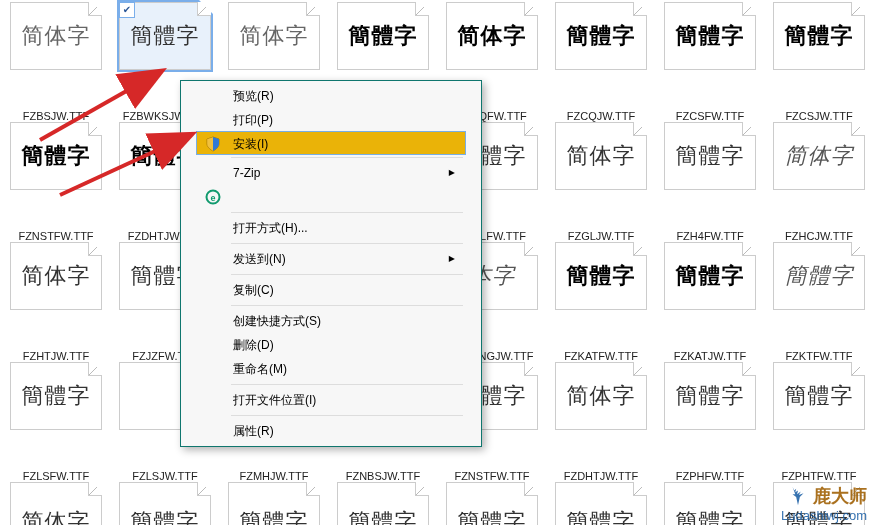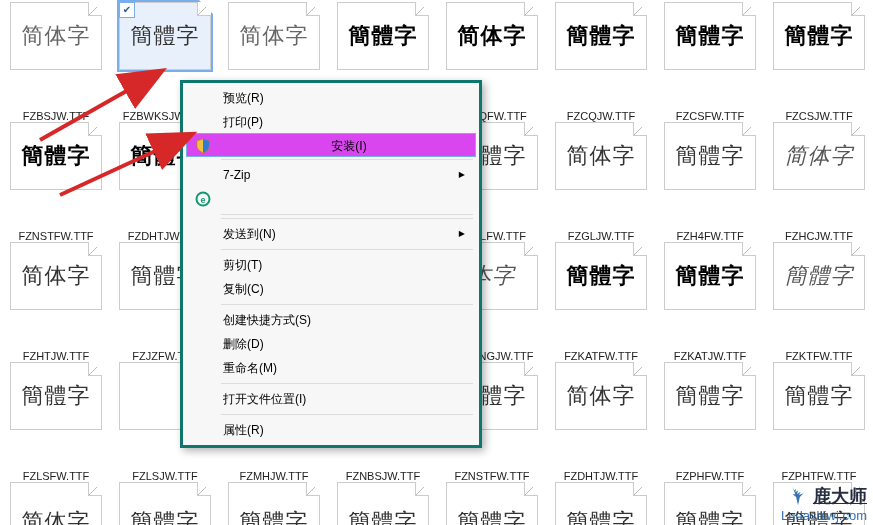--- a/index.html
+++ b/index.html
@@ -96,39 +96,38 @@
     color: #2b5797;
   }
 
   
   .context-menu {
     position: absolute;
     top: 80px;
     left: 180px;
     width: 302px;
     background: #f7f7f7;
-    border: 3px solid #0f766e;
+    border: 1px solid #0f766e;
     box-shadow: 3px 3px 8px rgba(0,0,0,0.3);
-    padding: 3px 4px;
+    padding: 3px 16px;
     z-index: 10;
   }
   .cm-item {
     height: 24px;
     line-height: 24px;
     padding-left: 36px;
     position: relative;
     font-size: 12px;
     color: #000;
     white-space: nowrap;
   }
   .cm-item.hover {
-    background: #d946ef;
+    background: #eab308;
     border: 1px solid #78aee5;
     margin: -1px;
-    text-align: center;
   }
   .cm-sep {
     border-top: 1px solid #ddd;
     margin: 3px 2px 3px 34px;
   }
   .cm-sub::after {
     content: "▶";
     position: absolute;
     right: 10px;
     font-size: 8px;
@@ -157,26 +156,25 @@
   .watermark {
     position: absolute;
     right: 6px;
     bottom: 2px;
     text-align: right;
     opacity: 0.9;
   }
   .watermark .logo {
     font-size: 18px;
     font-weight: bold;
-    color: #0f172a;
+    color: #a16207;
     display: flex;
     align-items: center;
     justify-content: flex-end;
     gap: 4px;
-    text-decoration: underline;
   }
   .watermark .url {
     font-size: 13px;
     color: #2264a8;
   }
 </style>
 </head>
 <body>
 
 <div class="grid">
@@ -466,24 +464,24 @@
       </span><span>安装(I)</span></div>
     <div class="cm-sep"></div>
     <div class="cm-item cm-sub"><span>7-Zip</span></div>
     <div class="cm-item"><span class="cm-icon">
         <svg width="16" height="16" viewBox="0 0 16 16">
           <circle cx="8" cy="8" r="6.5" fill="none" stroke="#119a6e" stroke-width="2"></circle>
           <text x="8" y="12" font-size="9" font-family="Arial" font-weight="bold" text-anchor="middle" fill="#119a6e">e</text>
         </svg>
       </span></div>
     <div class="cm-sep"></div>
+    <div class="cm-item"><span>打开方式(H)...</span></div>
     <div class="cm-sep"></div>
     <div class="cm-item cm-sub"><span>发送到(N)</span></div>
     <div class="cm-sep"></div>
-    <div class="cm-item"><span>剪切(T)</span></div>
     <div class="cm-item"><span>复制(C)</span></div>
     <div class="cm-sep"></div>
     <div class="cm-item"><span>创建快捷方式(S)</span></div>
     <div class="cm-item"><span>删除(D)</span></div>
     <div class="cm-item"><span>重命名(M)</span></div>
     <div class="cm-sep"></div>
     <div class="cm-item"><span>打开文件位置(I)</span></div>
     <div class="cm-sep"></div>
     <div class="cm-item"><span>属性(R)</span></div>
   </div>

